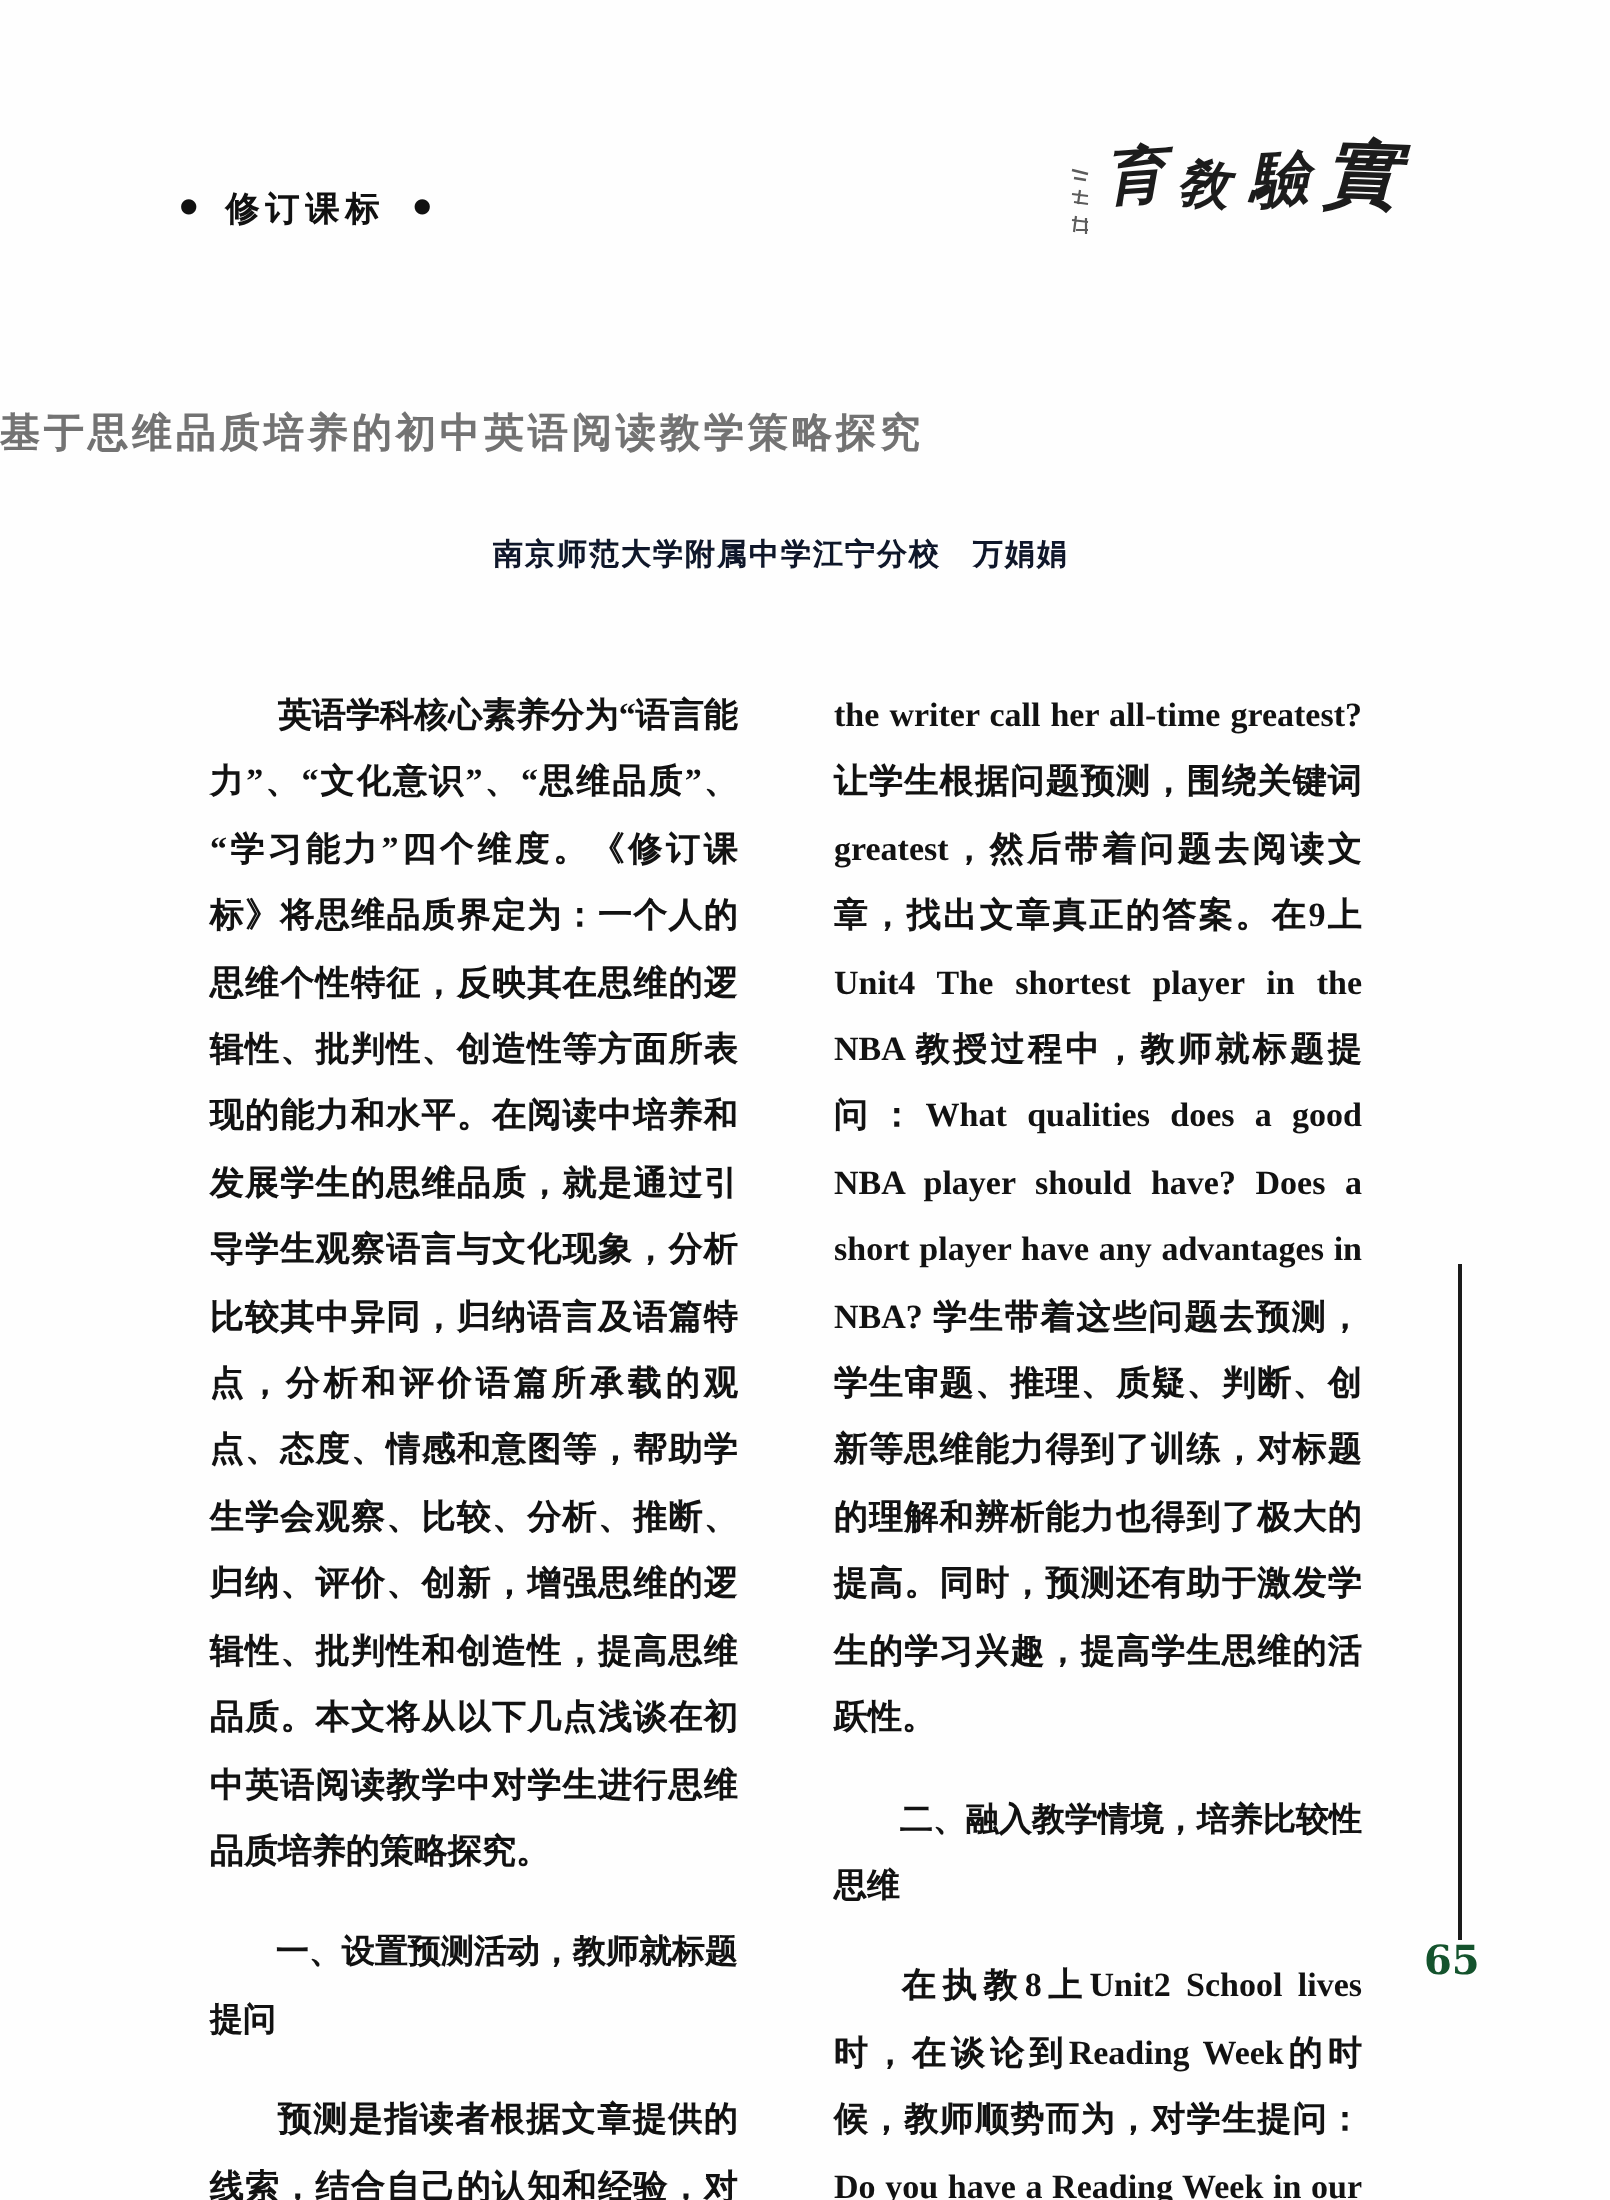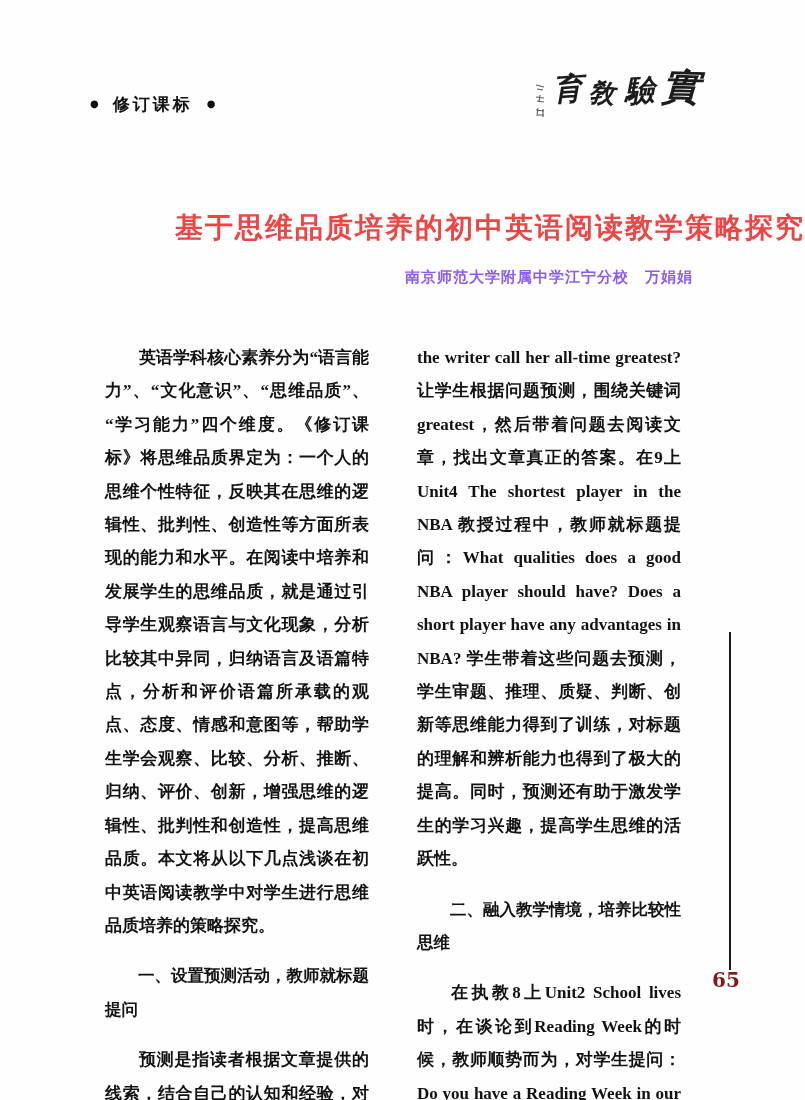--- a/index.html
+++ b/index.html
@@ -33,27 +33,27 @@
     font-size:34px;line-height:1;display:inline-block;
   }
   .logo-chars span:nth-child(1){transform:rotate(-4deg) translateY(6px);font-size:30px;}
   .logo-chars span:nth-child(2){transform:rotate(6deg) translateY(12px);font-size:26px;margin-left:8px;}
   .logo-chars span:nth-child(3){transform:rotate(-3deg) translateY(8px);font-size:30px;margin-left:8px;}
   .logo-chars span:nth-child(4){transform:rotate(2deg);font-size:38px;margin-left:8px;}
 
   
   .title{
     position:absolute;left:0;top:190px;width:100%;
-    text-align:right;
+    text-align:left;
     font-family:"DejaVu Sans","Liberation Sans",sans-serif;
-    font-weight:bold;font-size:28px;letter-spacing:2px;color:#ef4444;
+    font-weight:bold;font-size:20px;letter-spacing:2px;color:#737373;
   }
   .byline{
     position:absolute;left:88px;top:268px;width:605px;
-    text-align:right;font-size:15px;font-weight:600;color:#8b5cf6;
+    text-align:center;font-size:15px;font-weight:600;color:#0f172a;
     letter-spacing:1px;
   }
 
   
   .columns{
     position:absolute;left:88px;top:324px;width:610px;
     display:flex;gap:14px;
   }
   .col{
     width:298px;flex:0 0 298px;
@@ -70,21 +70,21 @@
   }
 
   
   .edge-rule{
     position:absolute;left:729px;top:632px;width:2px;height:338px;
     background:#1a1a1a;
   }
   .pagenum{
     position:absolute;left:712px;top:968px;width:40px;
     font-family:"DejaVu Serif","Liberation Serif",serif;
-    font-weight:bold;font-size:20px;color:#7f1d1d;
+    font-weight:bold;font-size:20px;color:#14532d;
   }
 </style>
 </head>
 <body>
 
 <div class="page">
 
   <div class="section-tag">
     <span class="bullet">●</span>
     <span>修订课标</span>

